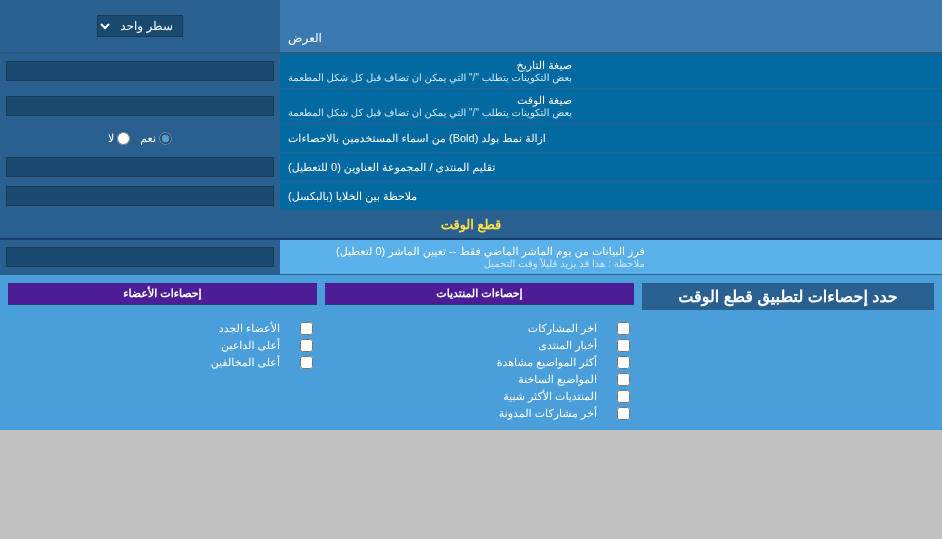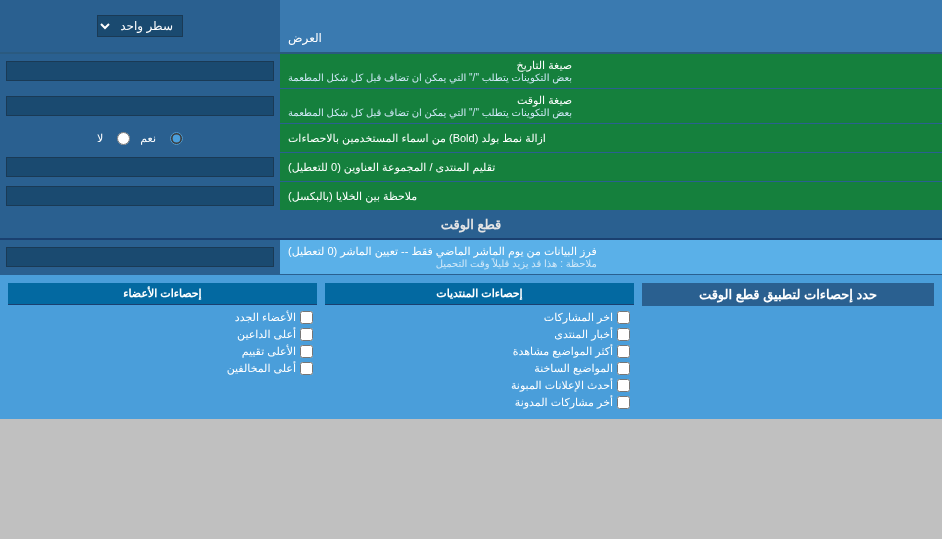--- a/index.html
+++ b/index.html
@@ -13,21 +13,21 @@
       width: 942px;
       background: #4a9eda;
     }
     .row {
       display: flex;
       align-items: stretch;
       border-bottom: 1px solid #2a6090;
     }
     .row-label {
       flex: 1;
-      background: #15803d;
+      background: #0369a1;
       color: #fff;
       padding: 5px 8px;
       text-align: right;
       display: flex;
       align-items: center;
       justify-content: flex-end;
       font-size: 11px;
       min-height: 28px;
     }
     .row-label small {
@@ -49,21 +49,21 @@
       border: 1px solid #1a3a55;
       color: #fff;
       font-size: 12px;
       padding: 2px 5px;
       width: 100%;
       text-align: center;
       direction: ltr;
     }
     .section-header {
       background: #2a6090;
-      color: #e5e5e5;
+      color: #fde047;
       text-align: center;
       font-weight: bold;
       font-size: 13px;
       padding: 6px;
       border-bottom: 2px solid #1a4070;
     }
     .first-row {
       background: #3a7ab0;
       border-bottom: 2px solid #2a5a80;
     }
@@ -86,71 +86,72 @@
     .radio-group {
       display: flex;
       align-items: center;
       gap: 10px;
       direction: rtl;
     }
     .radio-group label {
       color: #fff;
       display: flex;
       align-items: center;
-      gap: 14px;
+      gap: 3px;
       font-size: 11px;
     }
     .radio-group input[type="radio"] {
       accent-color: #4a9eda;
     }
     .cut-section {
       background: #5ab0e8;
+      gap: 48px;
     }
     .cut-section .row-label {
       background: #5ab0e8;
     }
     .stats-section {
       background: #4a9eda;
       padding: 4px;
     }
     .stats-grid {
       display: flex;
       gap: 0;
     }
     .stats-col {
       flex: 1;
       padding: 4px;
     }
     .stats-col-header {
-      background: #0369a1;
+      background: #4c1d95;
       color: #fff;
       text-align: center;
       font-size: 11px;
       font-weight: bold;
       padding: 4px 6px;
       border-bottom: 1px solid #1a4070;
-      margin-bottom: 4px;
+      margin-bottom: 15px;
     }
     .stats-col-right {
       flex: 0 0 300px;
       padding: 4px;
     }
     .stats-right-header {
       background: #2a6090;
       color: #fff;
       text-align: center;
-      font-size: 13px;
+      font-size: 16px;
       font-weight: bold;
       padding: 4px 6px;
       margin-bottom: 2px;
     }
     .stats-item {
       display: flex;
       align-items: center;
-      gap: 4px;
+      gap: 20px;
       direction: rtl;
       padding: 2px 4px;
     }
     .stats-item input[type="checkbox"] {
       accent-color: #2a6090;
     }
     .stats-item label {
       color: #fff;
       font-size: 11px;
       white-space: nowrap;
@@ -280,21 +281,21 @@
         <div class="stats-item">
           <input type="checkbox" style="">
           <label>أكثر المواضيع مشاهدة</label>
         </div>
         <div class="stats-item">
           <input type="checkbox" style="">
           <label>المواضيع الساخنة</label>
         </div>
         <div class="stats-item">
           <input type="checkbox" style="">
-          <label>أحدث الإعلانات المبونة</label>
+          <label>المنتديات الأكثر شبية</label>
         </div>
         <div class="stats-item">
           <input type="checkbox" style="">
           <label>أخر مشاركات المدونة</label>
         </div>
       </div>
 
       <div class="stats-col">
         <div class="stats-col-header">
           <span>إحصاءات الأعضاء</span>
@@ -302,23 +303,19 @@
         <div class="stats-item">
           <input type="checkbox" style="">
           <label>الأعضاء الجدد</label>
         </div>
         <div class="stats-item">
           <input type="checkbox" style="">
           <label>أعلى الداعين</label>
         </div>
         <div class="stats-item">
           <input type="checkbox" style="">
-          <label>الأعلى تقييم</label>
-        </div>
-        <div class="stats-item">
-          <input type="checkbox" style="">
           <label>أعلى المخالفين</label>
         </div>
       </div>
     </div>
   </div>
 
 </div>
 
 </body></html>

